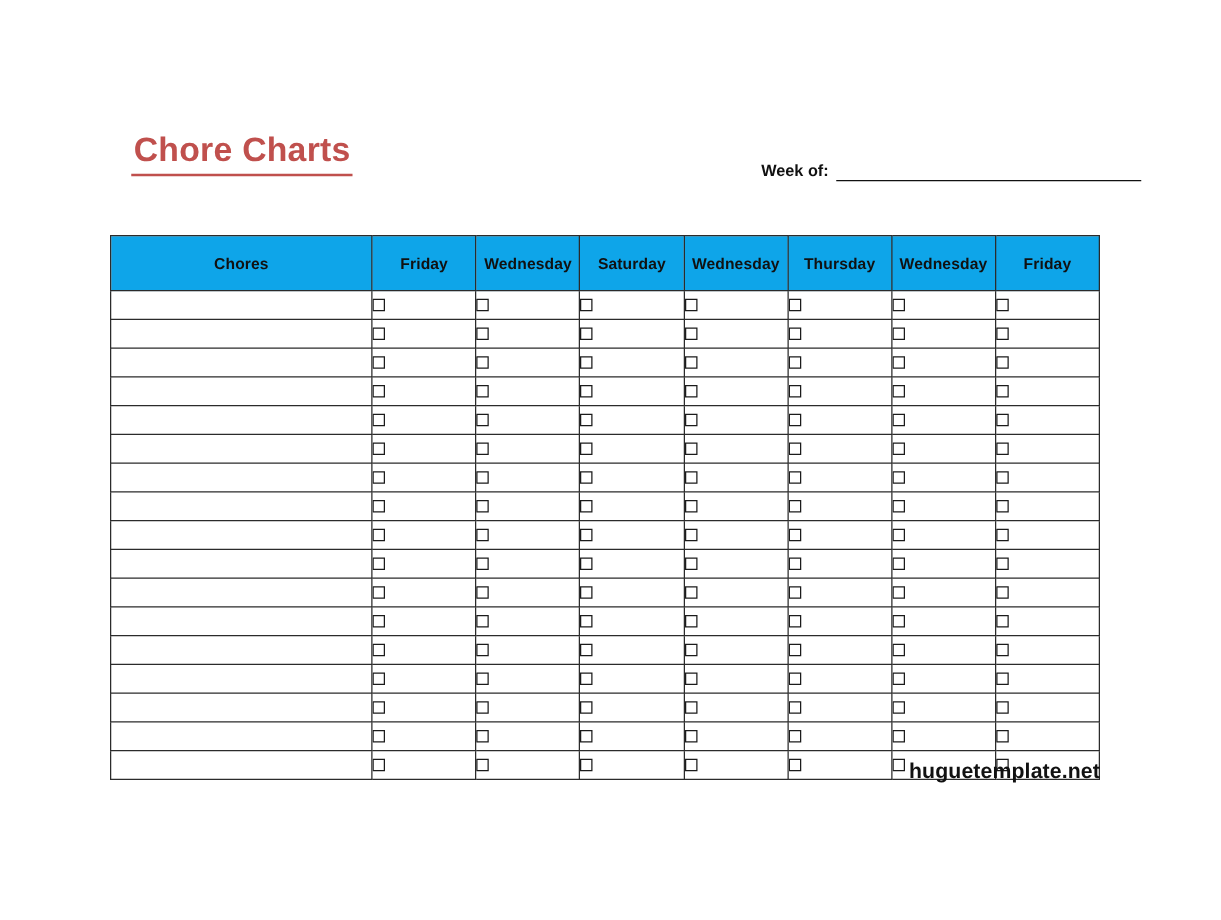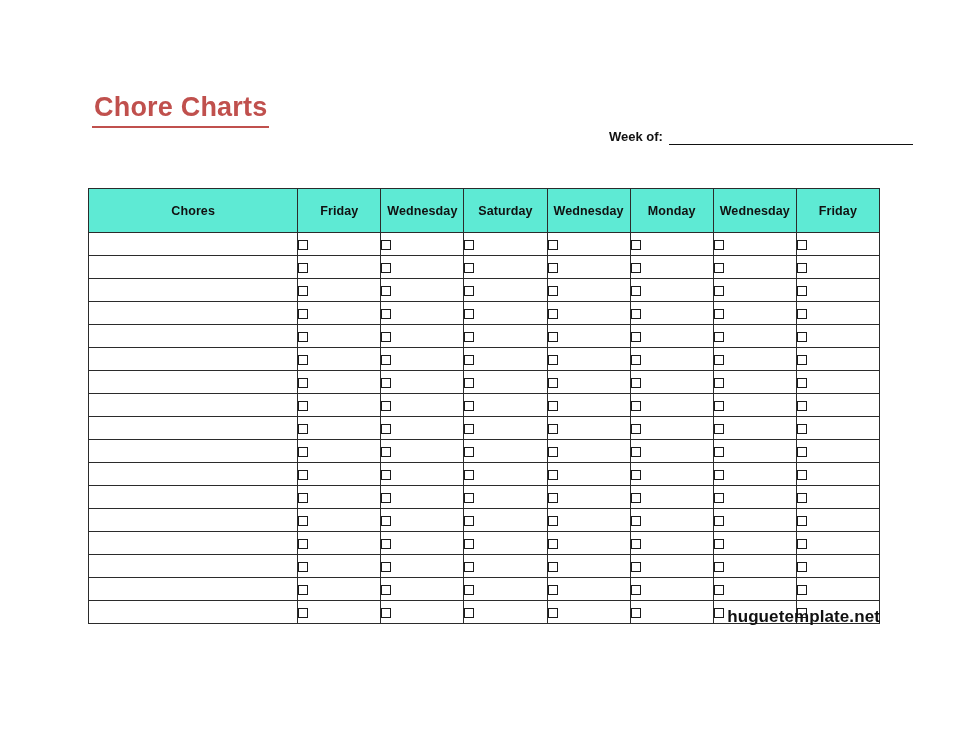--- a/index.html
+++ b/index.html
@@ -27,21 +27,21 @@
     left: 92px;
     top: 92px;
   }
   .doc-title {
     font-size: 27px;
     font-weight: bold;
     color: #c0504d;
     letter-spacing: 0.2px;
     line-height: 1.15;
     white-space: nowrap;
-    margin: 0;
+    margin: 13px;
     padding: 0 2px 3px 2px;
     border-bottom: 2.5px solid #c0504d;
     display: inline-block;
   }
 
   
   .week-of {
     position: absolute;
     left: 569px;
     top: 130px;
@@ -72,21 +72,21 @@
     width: 792px;
     border-collapse: collapse;
     table-layout: fixed;
   }
   .chart-table th,
   .chart-table td {
     border: 1px solid #2b2b2b;
     padding: 0;
   }
   .chart-table thead th {
-    background: #5eead4;
+    background: #0ea5e9;
     height: 43px;
     font-size: 12.5px;
     font-weight: bold;
     color: #111111;
     text-align: center;
     vertical-align: middle;
     letter-spacing: 0.1px;
   }
   col.col-chores { width: 209px; }
   col.col-day    { width: 83px; }
@@ -148,21 +148,21 @@
         <col class="col-day">
         <col class="col-day">
     </colgroup>
     <thead>
       <tr>
         <th>Chores</th>
         <th>Friday</th>
         <th>Wednesday</th>
         <th>Saturday</th>
         <th>Wednesday</th>
-        <th>Monday</th>
+        <th>Thursday</th>
         <th>Wednesday</th>
         <th>Friday</th>
       </tr>
     </thead>
     <tbody id="table-body">
         <tr>
           <td class="cell-chore"></td>
           <td class="cell-day"><span class="checkbox"></span></td>
           <td class="cell-day"><span class="checkbox"></span></td>
           <td class="cell-day"><span class="checkbox"></span></td>

